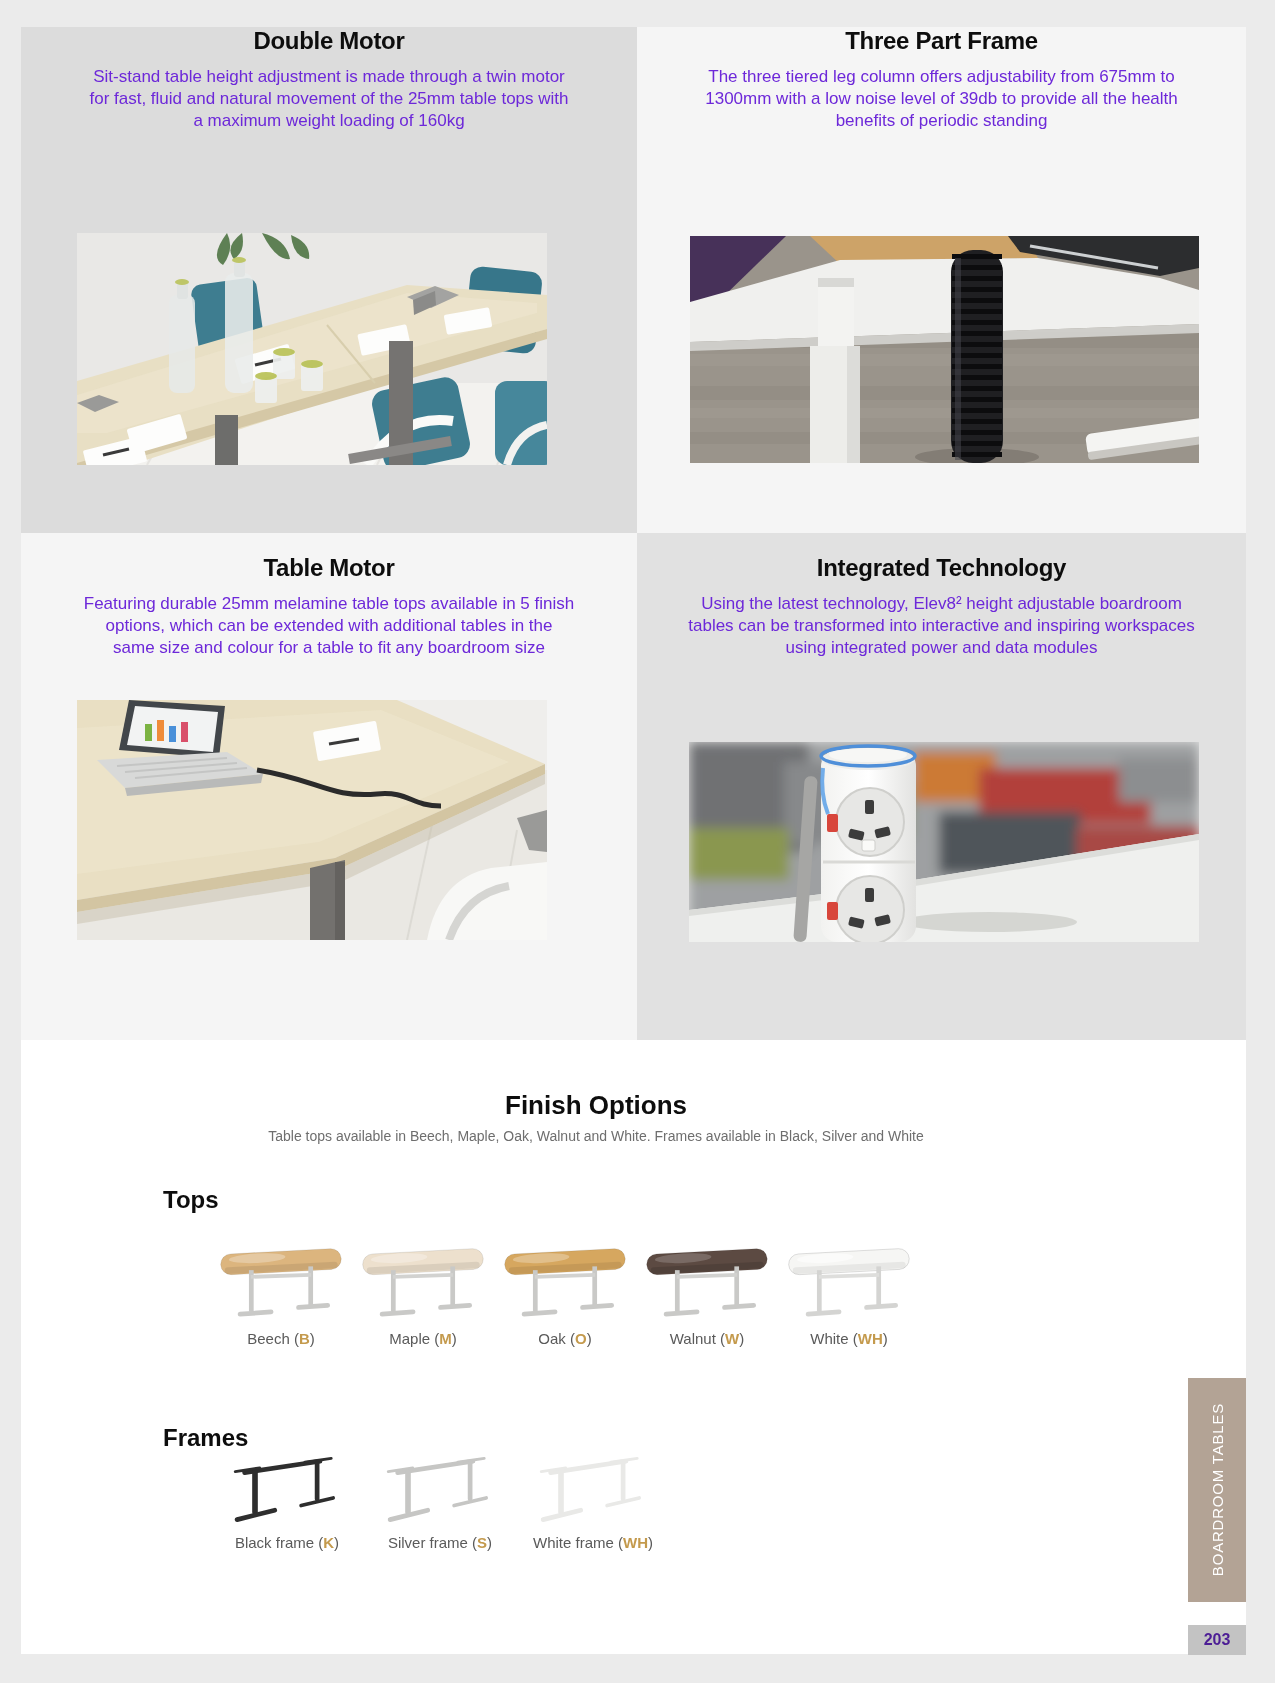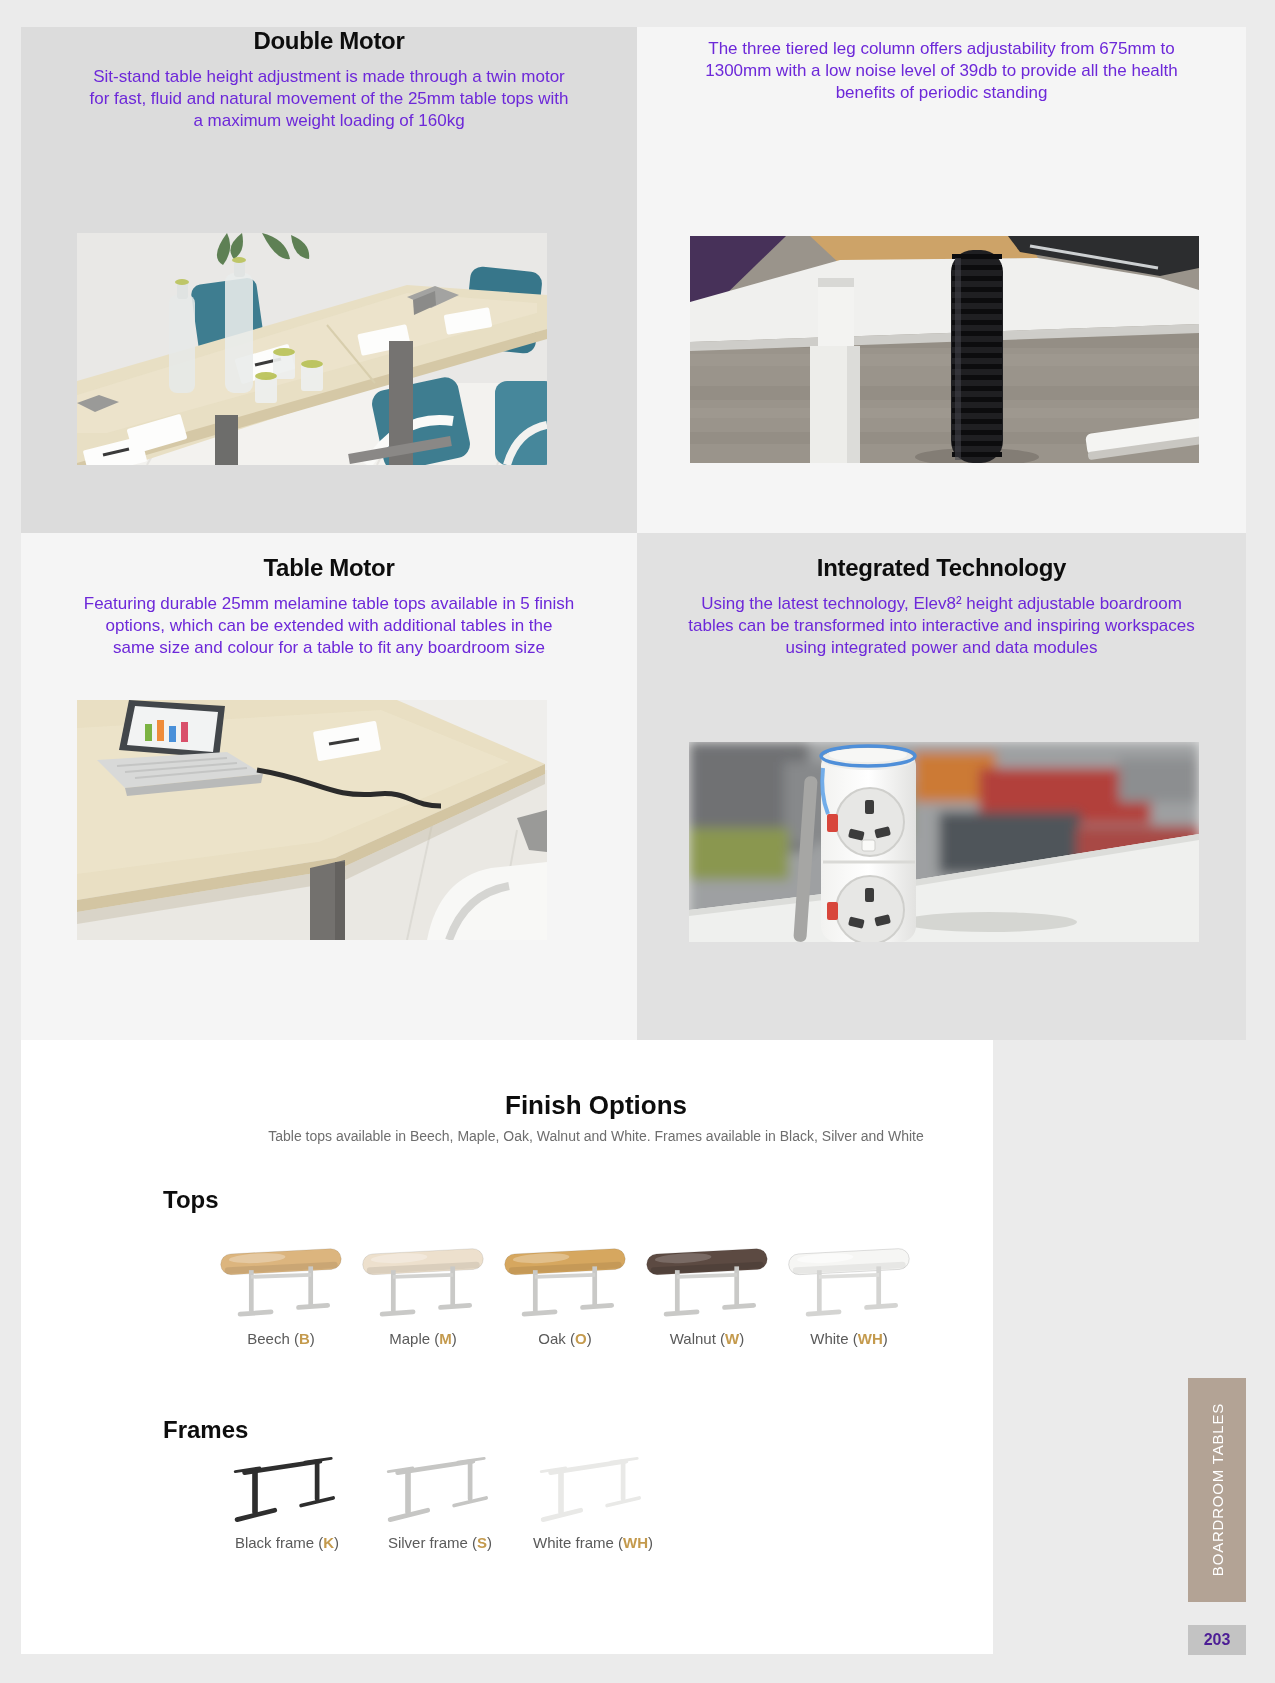--- a/index.html
+++ b/index.html
@@ -15,28 +15,28 @@
   .quad.row2 h2{padding-top:21px;}
   .quad p{margin:11px auto 0;width:492px;text-align:center;font-size:17px;line-height:22px;color:#6d28d9;}
   .q2 p,.q4 p{width:520px;}
   .photo{position:absolute;overflow:hidden;}
   .photo svg{display:block;width:100%;height:100%;}
   .q1 .photo{left:56px;top:206px;width:470px;height:232px;}
   .q2 .photo{left:53px;top:209px;width:509px;height:227px;}
   .q3 .photo{left:56px;top:167px;width:470px;height:240px;}
   .q4 .photo{left:52px;top:209px;width:510px;height:200px;}
 
-  .finish{position:absolute;left:21px;top:1040px;width:972px;height:614px;background:#ffffff;}
+  .finish{position:absolute;left:21px;top:1040px;width:1225px;height:614px;background:#ffffff;}
   .finish-title{position:absolute;left:0;top:50px;width:1150px;margin:0;text-align:center;
                 font-size:26px;font-weight:bold;color:#0d0d0d;}
   .finish-sub{position:absolute;left:0;top:88px;width:1150px;margin:0;text-align:center;
               font-size:14px;color:#6e6e6e;}
   .group-title{position:absolute;margin:0;font-size:24px;font-weight:bold;color:#0d0d0d;}
   .tops-title{left:142px;top:146px;}
-  .frames-title{left:142px;top:376px;}
+  .frames-title{left:142px;top:384px;}
   .swatch-row{position:absolute;display:flex;justify-content:space-between;}
   .tops-row{left:194px;top:196px;width:700px;}
   .frames-row{left:204px;top:410px;width:412px;gap:29px;}
   .swatch-item{display:flex;flex-direction:column;align-items:center;}
   .tops-row .swatch-item{width:132px;}
   .frames-row .swatch-item{width:132px;}
   .swatch-img{width:132px;height:90px;}
   .frames-row .swatch-img{width:124px;height:80px;}
   .swatch-img svg{display:block;width:100%;height:100%;}
   .swatch-label{margin-top:4px;font-size:15px;color:#5a5a5a;white-space:nowrap;}
@@ -112,20 +112,21 @@
             <ellipse cx="189" cy="143" rx="11" ry="4" fill="#b9c257"></ellipse>
         </g>
         <rect x="138" y="182" width="23" height="50" fill="#6d6d6b"></rect>
         <rect x="312" y="108" width="24" height="124" fill="#757371"></rect>
         <path d="M272,226 L374,208" stroke="#8a8886" stroke-width="10"></path>
       </svg>
     </div>
   </section>
 
   <section class="quad q2">
+    <h2>Three Part Frame</h2>
     <p>The three tiered leg column offers adjustability from 675mm to 1300mm with a low noise level of 39db to provide all the health benefits of periodic standing</p>
     <div class="photo">
       <svg viewBox="0 0 509 227" preserveAspectRatio="none">
         <rect width="509" height="227" fill="#9a948b"></rect>
         <g opacity=".4" fill="#8d877e">
           <rect y="96" width="509" height="16"></rect>
             <rect y="150" width="509" height="14"></rect>
           <rect y="196" width="509" height="12"></rect>
         </g>
         <g opacity=".3" fill="#a8a299">

